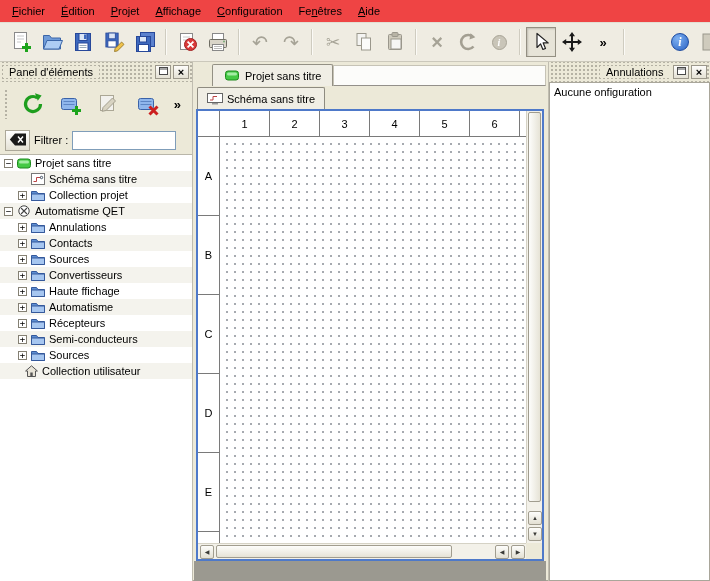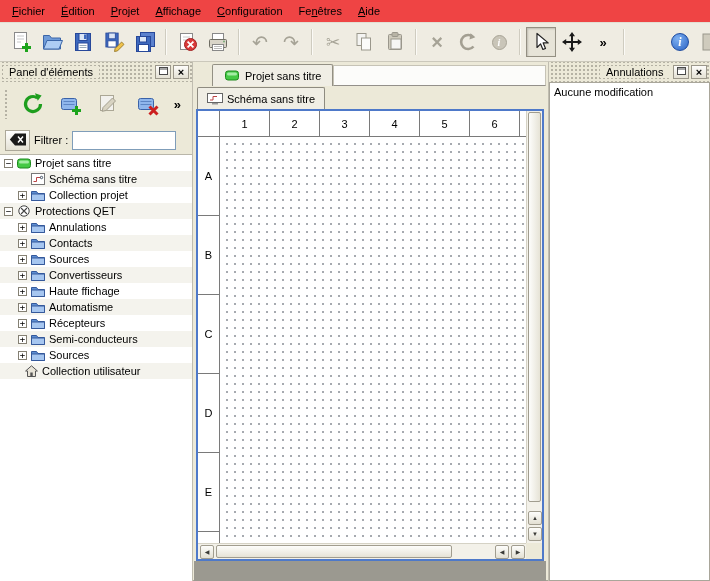--- a/index.html
+++ b/index.html
@@ -397,21 +397,21 @@
           <span class="tlabel">Collection projet</span>
         </div>
         <div class="trow alt" style="padding-left: 4px;">
           <span class="expander">−</span>
           <span class="ticon">
             <svg width="12" height="12" viewBox="0 0 12 12">
               <circle cx="6" cy="6" r="5.2" fill="#fff" stroke="#444"></circle>
               <path d="M3 3l6 6M9 3l-6 6" stroke="#444" stroke-width="1.1"></path>
             </svg>
           </span>
-          <span class="tlabel">Protections QET</span>
+          <span class="tlabel">Automatisme QET</span>
         </div>
         <div class="trow" style="padding-left: 18px;">
           <span class="expander">+</span>
           <span class="ticon">
             <svg width="14" height="11" viewBox="0 0 14 11">
               <path d="M0.5 1.5h5l1.5 2h6.5v7H0.5z" fill="#5E8FD4" stroke="#35599B"></path>
               <path d="M0.5 4h13v6.5H0.5z" fill="#A6C6F0" stroke="#35599B"></path>
             </svg>
           </span>
           <span class="tlabel">Annulations</span>
@@ -588,17 +588,17 @@
                 <rect x="0.5" y="0.5" width="8" height="7" fill="#fff" stroke="#4a4a4a"></rect>
                 <path d="M0.5 2h8" stroke="#4a4a4a"></path>
               </svg></span>
           </span>
         <span class="dock-btn">
             <span><span style="font-size:11px;line-height:1;font-weight:bold">×</span></span>
           </span>
       </span>
     </div>
     <div class="undo-list">
-      <div>Aucune modification</div>
+      <div>Aucune onfiguration</div>
     </div>
   </div>
 
 </div>
 
 </body></html>

